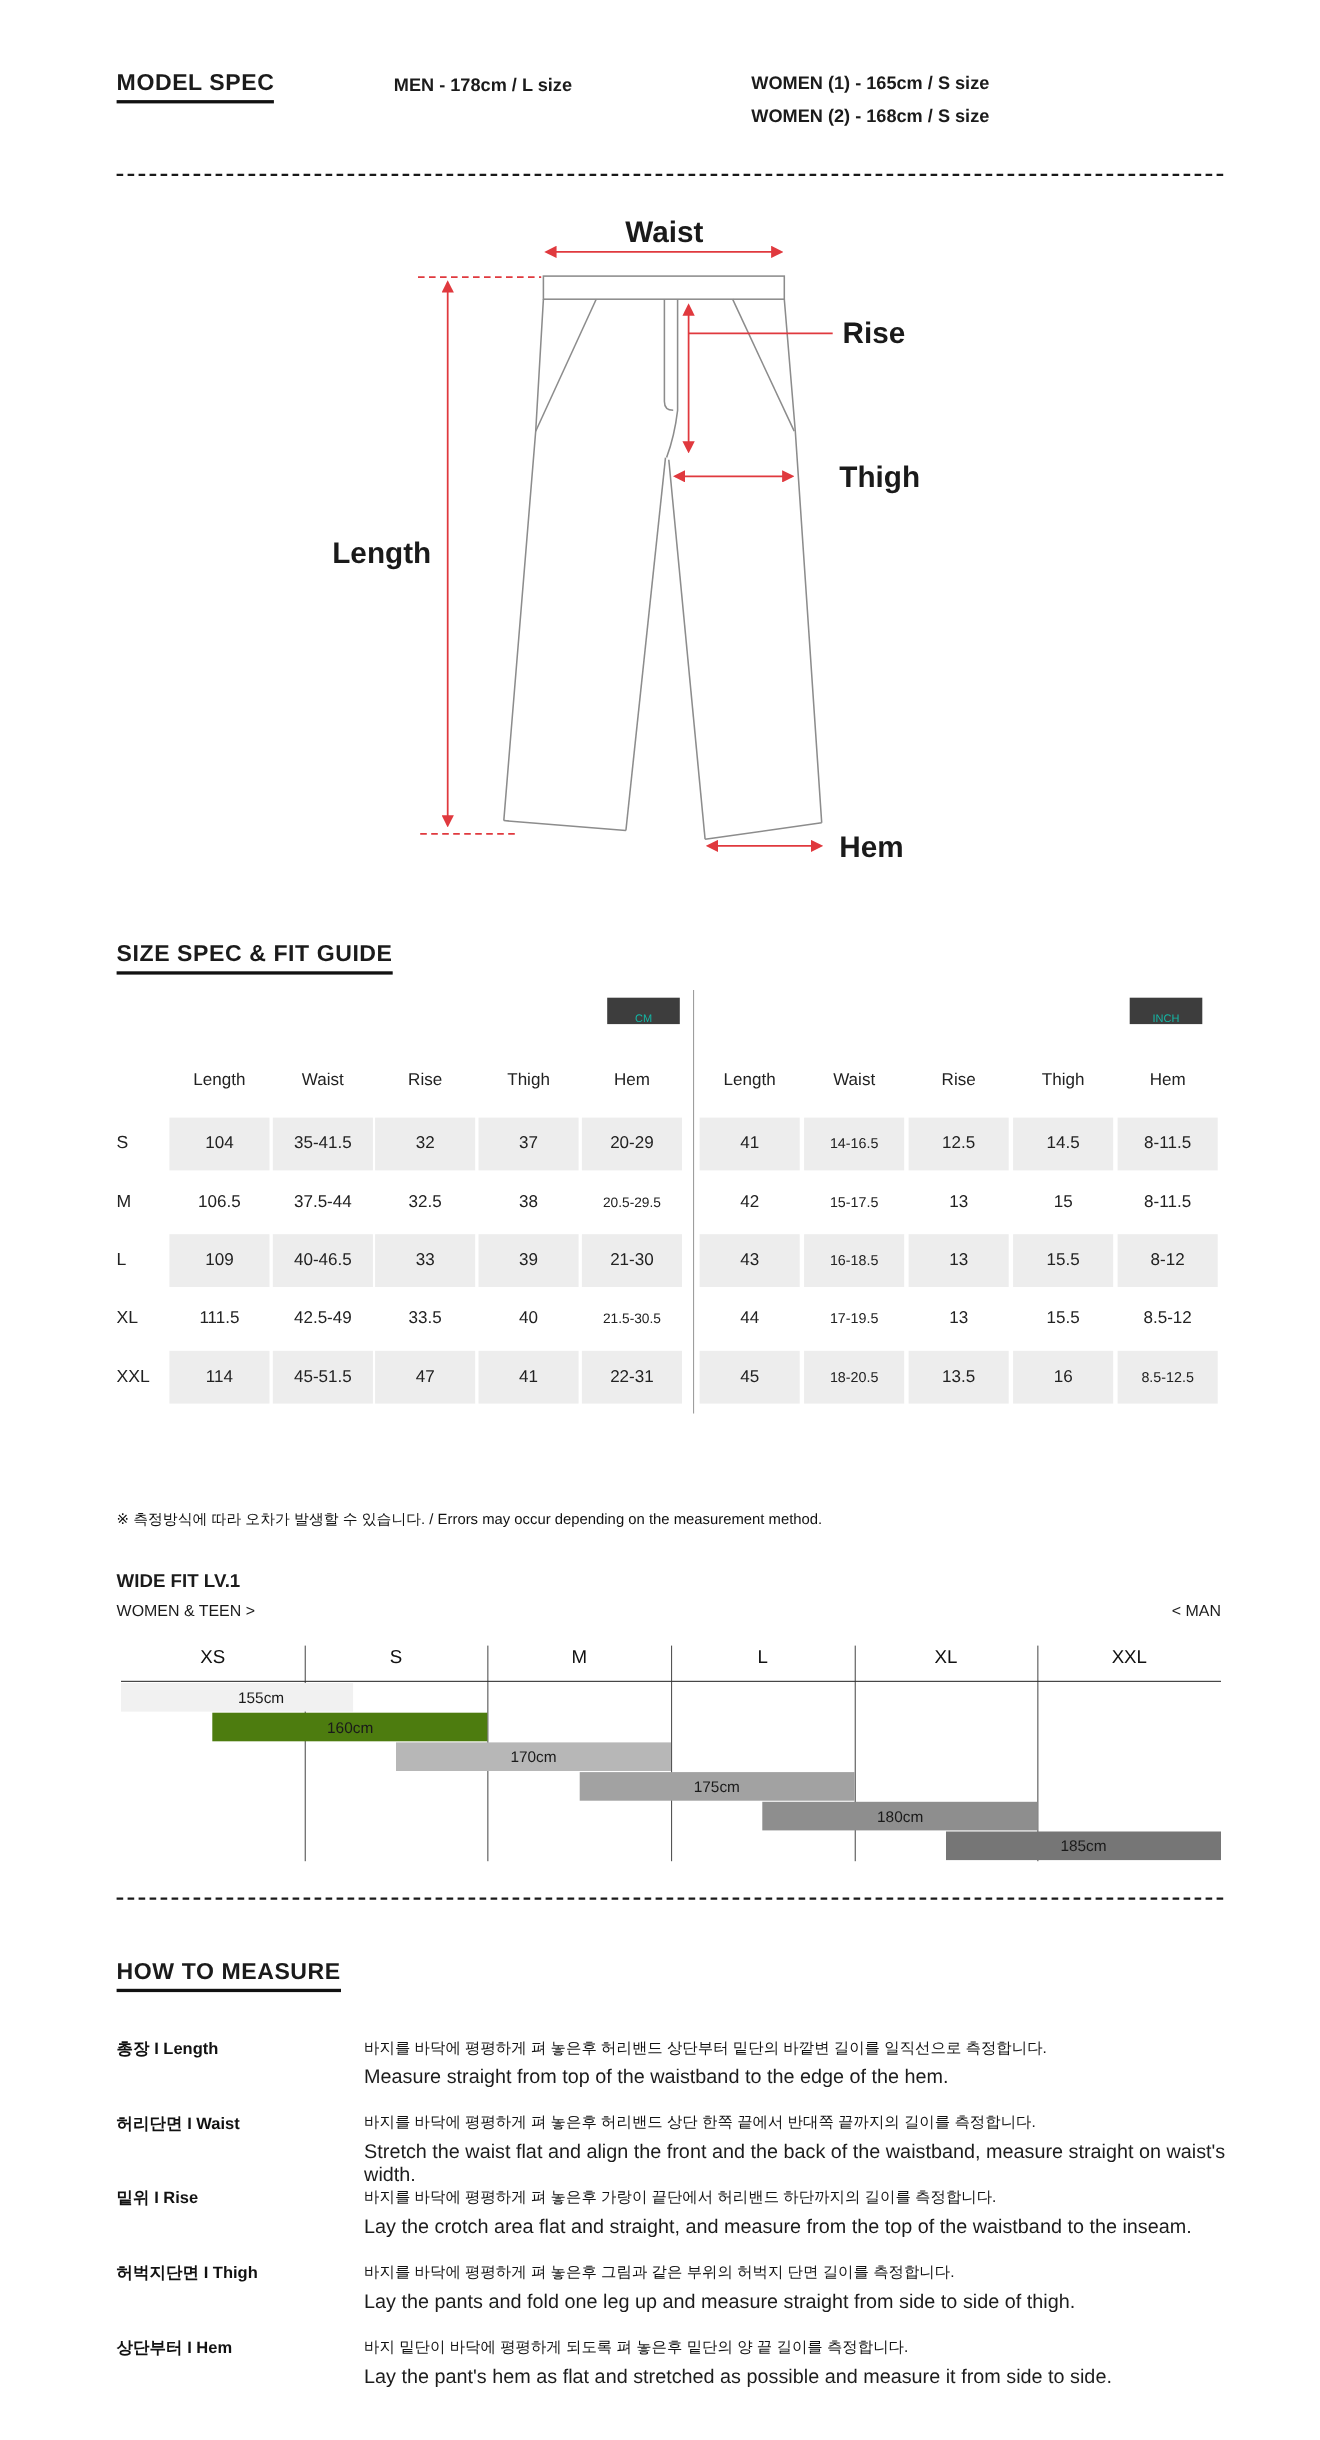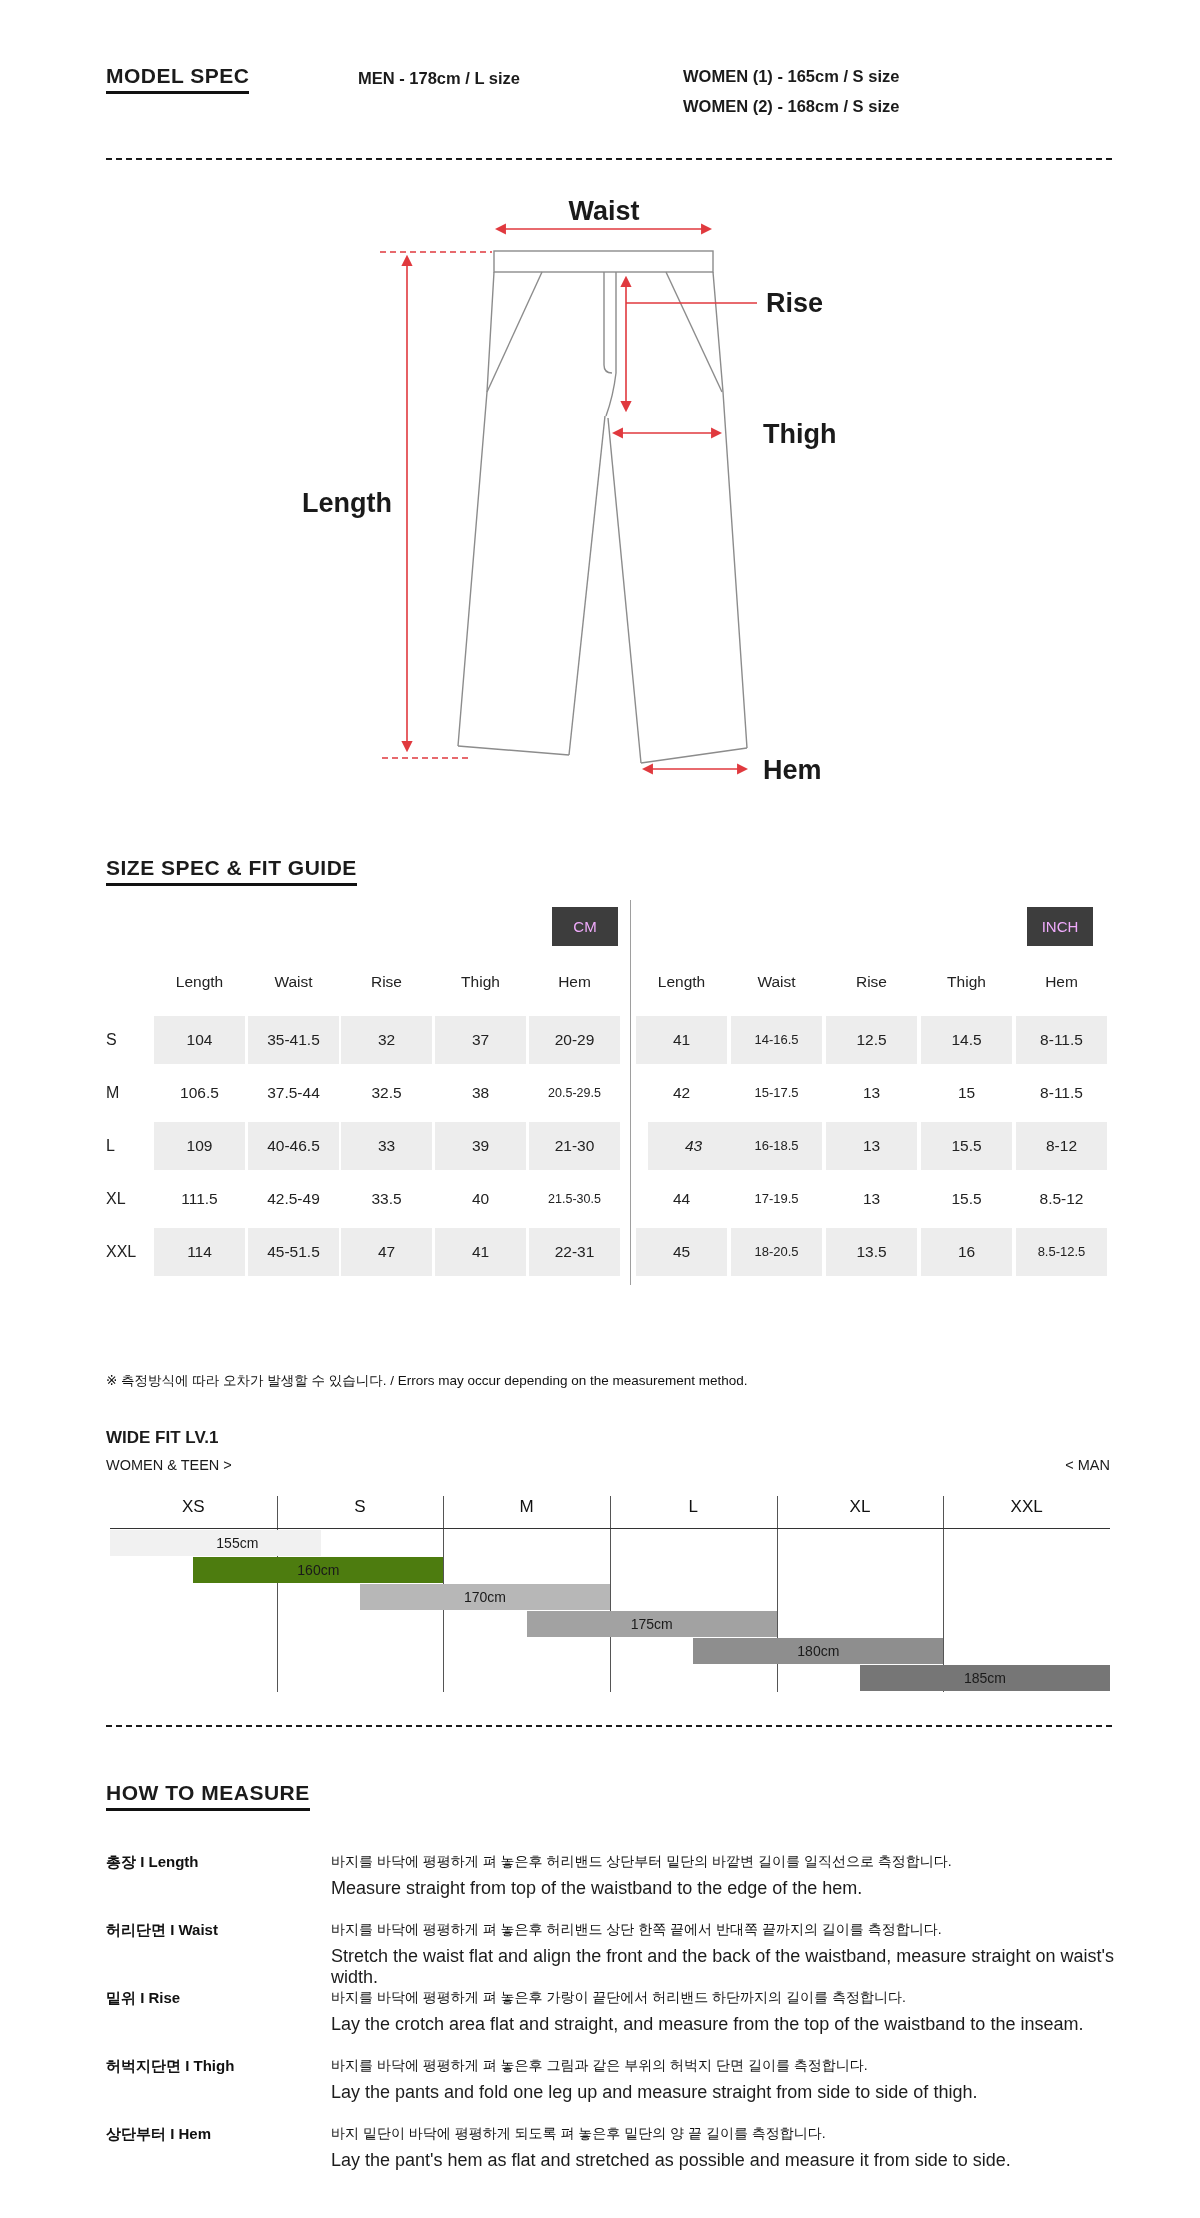--- a/index.html
+++ b/index.html
@@ -13,22 +13,22 @@
   
   .size-table{position:absolute;}
   .hcell{position:absolute;top:0;width:91px;text-align:center;font-size:15.5px;color:#222;}
   .size-row{position:absolute;left:0;height:48px;width:100%;}
   .row-label{position:absolute;left:0;top:0;width:44px;line-height:48px;font-size:16px;color:#222;}
   .cell{position:absolute;top:0;width:91px;height:48px;line-height:48px;text-align:center;
         font-size:15.5px;color:#222;}
   .size-row.alt .cell{background:#ededed;}
   .cell.sm{font-size:13px;}
   .cell.xs{font-size:12.5px;}
-  .unit-badge{position:absolute;width:66px;height:39px;background:#3d3d3d;color:#f0abfc;
-              font-size:15px;text-align:center;line-height:39px;}
+  .unit-badge{position:absolute;width:66px;height:24px;background:#3d3d3d;color:#14b8a6;
+              font-size:10px;text-align:center;line-height:39px;}
   .table-divider{position:absolute;width:1px;background:#9e9e9e;}
   
   #fit-chart{position:absolute;left:110px;top:1492px;width:1000px;height:202px;}
   .cat{position:absolute;top:0;height:34px;line-height:30px;text-align:center;font-size:17px;color:#111;}
   .chart-axis{position:absolute;left:0;top:36px;width:1000px;height:1px;background:#333;}
   .chart-div{position:absolute;top:4px;width:1px;height:196px;background:#555;}
   .bar{position:absolute;height:26px;line-height:26px;text-align:center;font-size:14px;color:#1a1a1a;}
   
   .m-row{position:absolute;left:0;width:1040px;}
   .m-label{position:absolute;left:0;top:0;width:210px;font-size:15px;font-weight:bold;color:#111;}
@@ -160,21 +160,21 @@
         <div class="cell" style="left: 380px;">8-11.5</div>
       </div>
       <div class="size-row" style="top: 96px;">
         <div class="cell" style="left: 0px;">42</div>
         <div class="cell sm" style="left: 95px;">15-17.5</div>
         <div class="cell" style="left: 190px;">13</div>
         <div class="cell" style="left: 285px;">15</div>
         <div class="cell" style="left: 380px;">8-11.5</div>
       </div>
       <div class="size-row alt" style="top: 149px;">
-        <div class="cell" style="left: 12px; font-style: italic;">43</div>
+        <div class="cell" style="left: 0px;">43</div>
         <div class="cell sm" style="left: 95px;">16-18.5</div>
         <div class="cell" style="left: 190px;">13</div>
         <div class="cell" style="left: 285px;">15.5</div>
         <div class="cell" style="left: 380px;">8-12</div>
       </div>
       <div class="size-row" style="top: 202px;">
         <div class="cell" style="left: 0px;">44</div>
         <div class="cell sm" style="left: 95px;">17-19.5</div>
         <div class="cell" style="left: 190px;">13</div>
         <div class="cell" style="left: 285px;">15.5</div>

